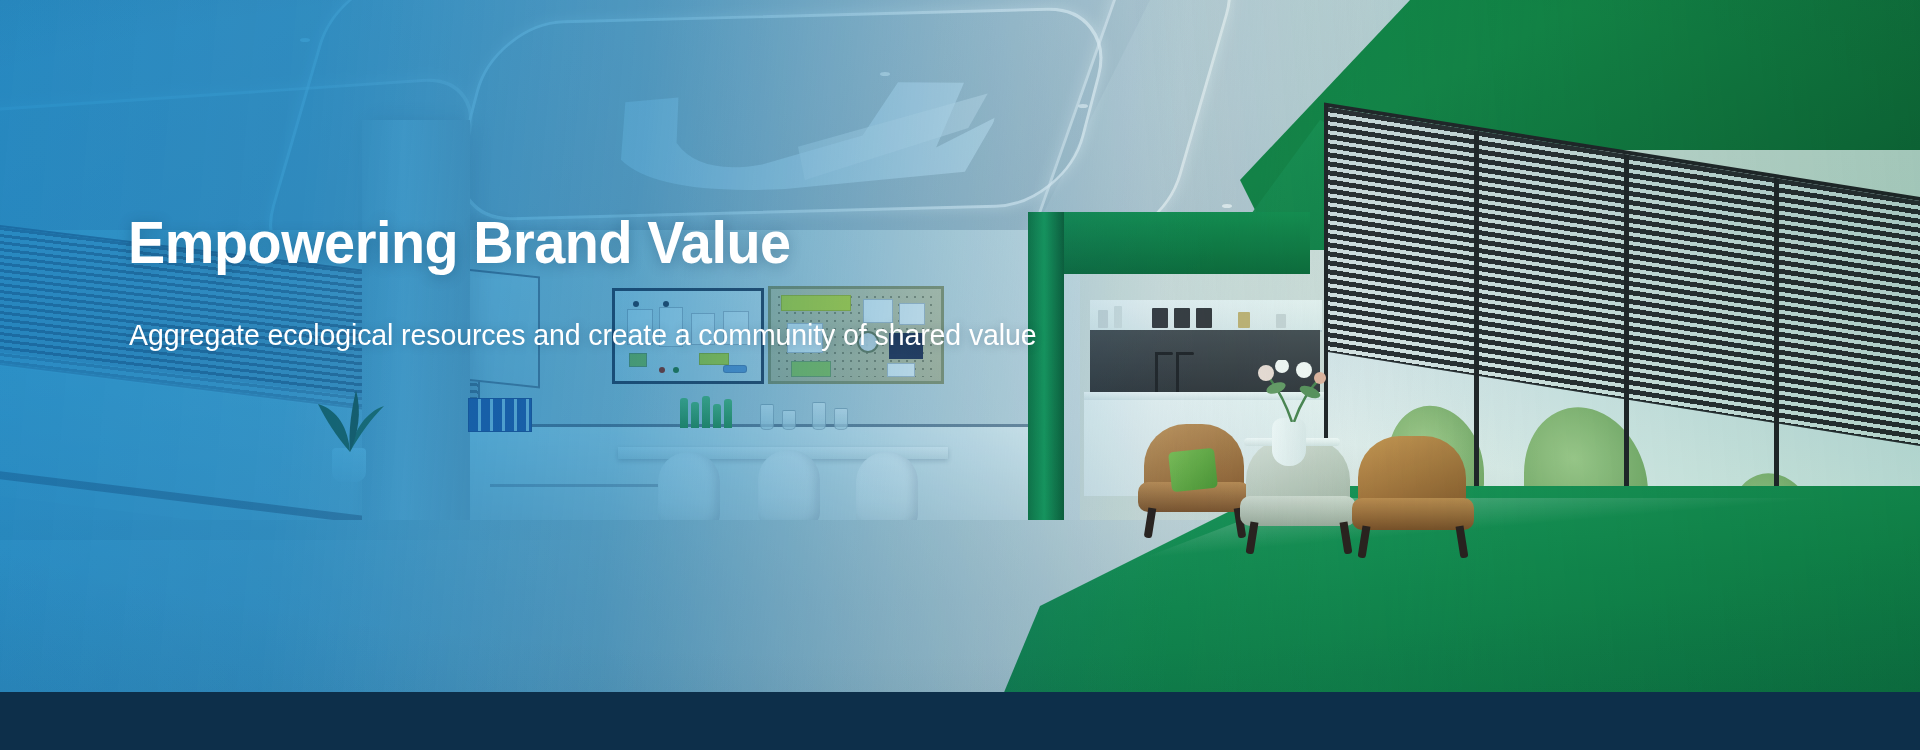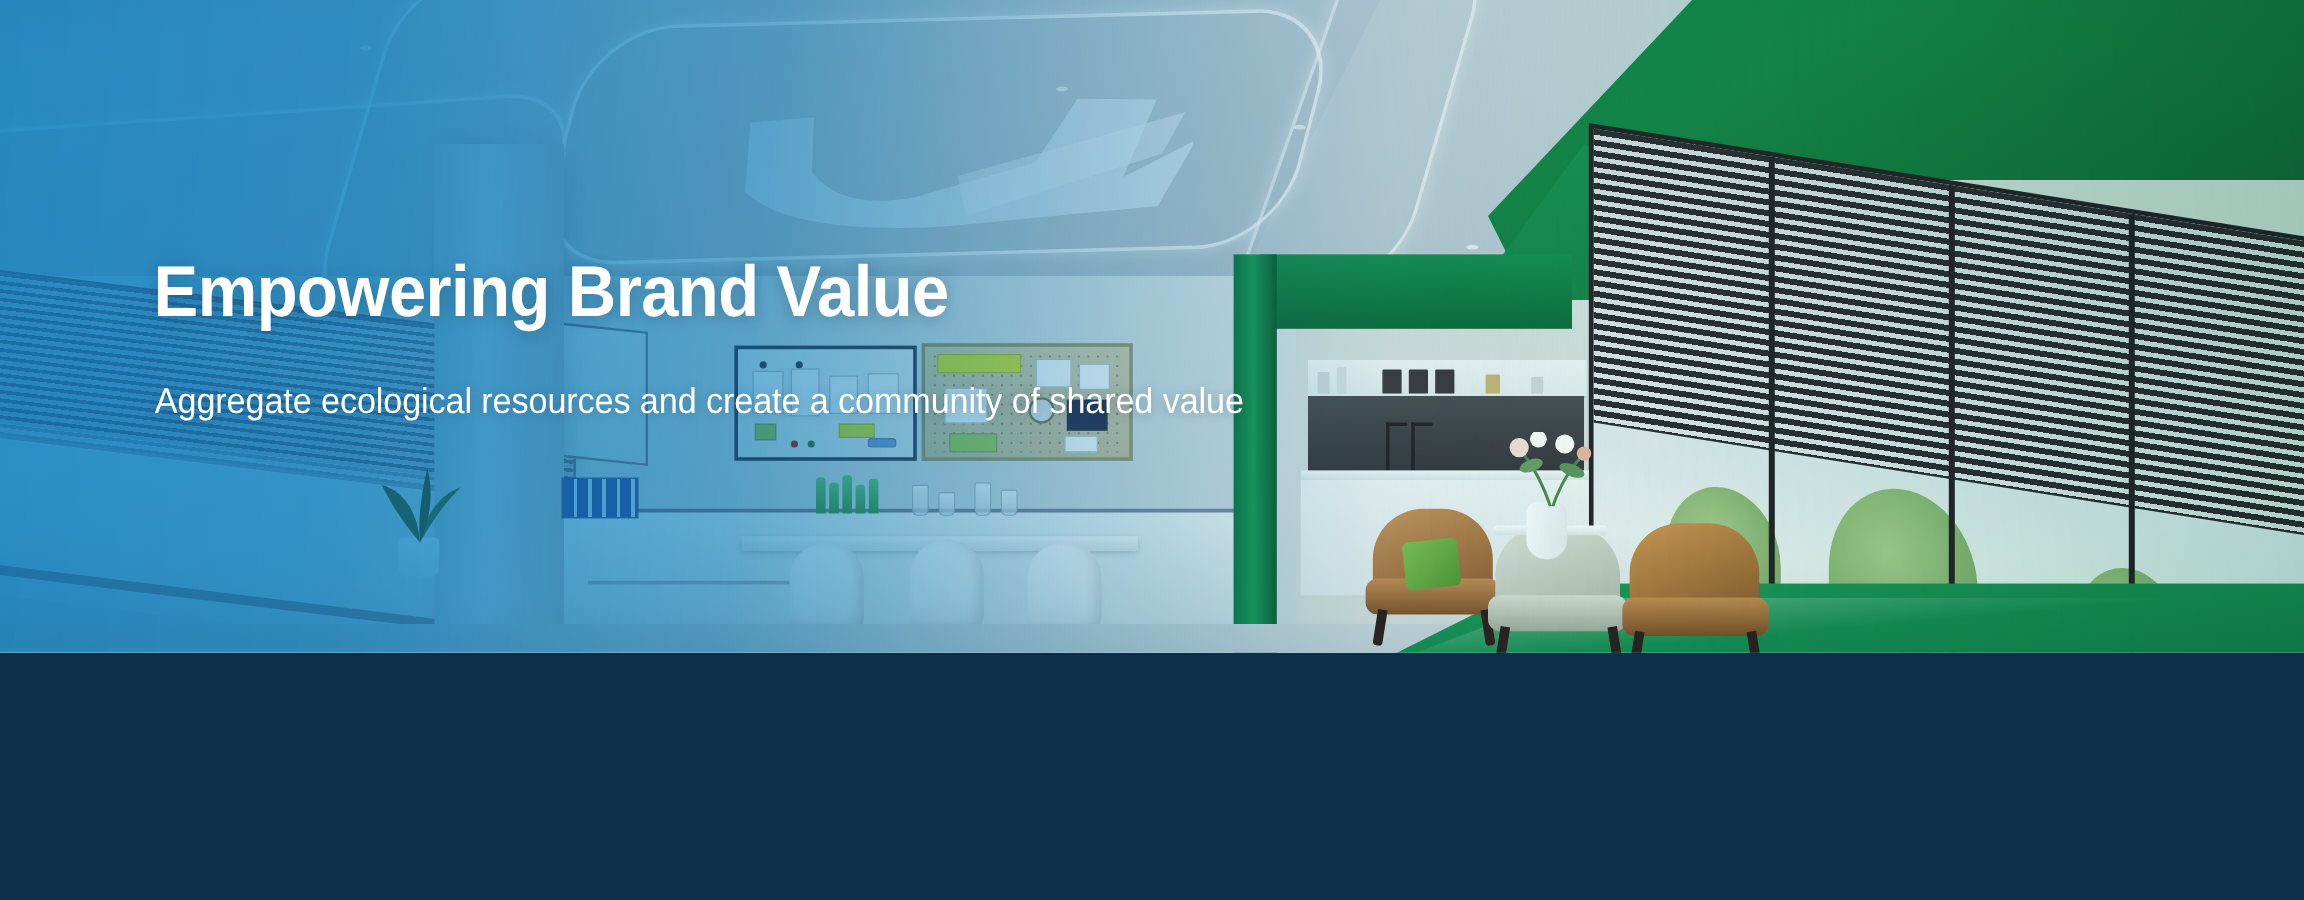--- a/index.html
+++ b/index.html
@@ -1,19 +1,19 @@
 <!DOCTYPE html>
 <html><head>
 <meta charset="utf-8">
 <style>
   * { margin:0; padding:0; box-sizing:border-box; }
   html,body { width:1920px; height:750px; overflow:hidden;
     font-family:"Liberation Sans", sans-serif; background:#0d2f4a; }
 
-  .hero { position:relative; width:1920px; height:544px; overflow:hidden; }
+  .hero { position:relative; width:1920px; height:692px; overflow:hidden; }
 
   
   .scene { position:absolute; inset:0; background:#c9d8dc; }
 
   
   .ceiling {
     position:absolute; left:0; top:0; width:1920px; height:470px;
     background:
       linear-gradient(176deg,#c5d6dc 0%,#c0d2d9 30%,#b6c9d2 62%,#a9bec8 100%);
   }

